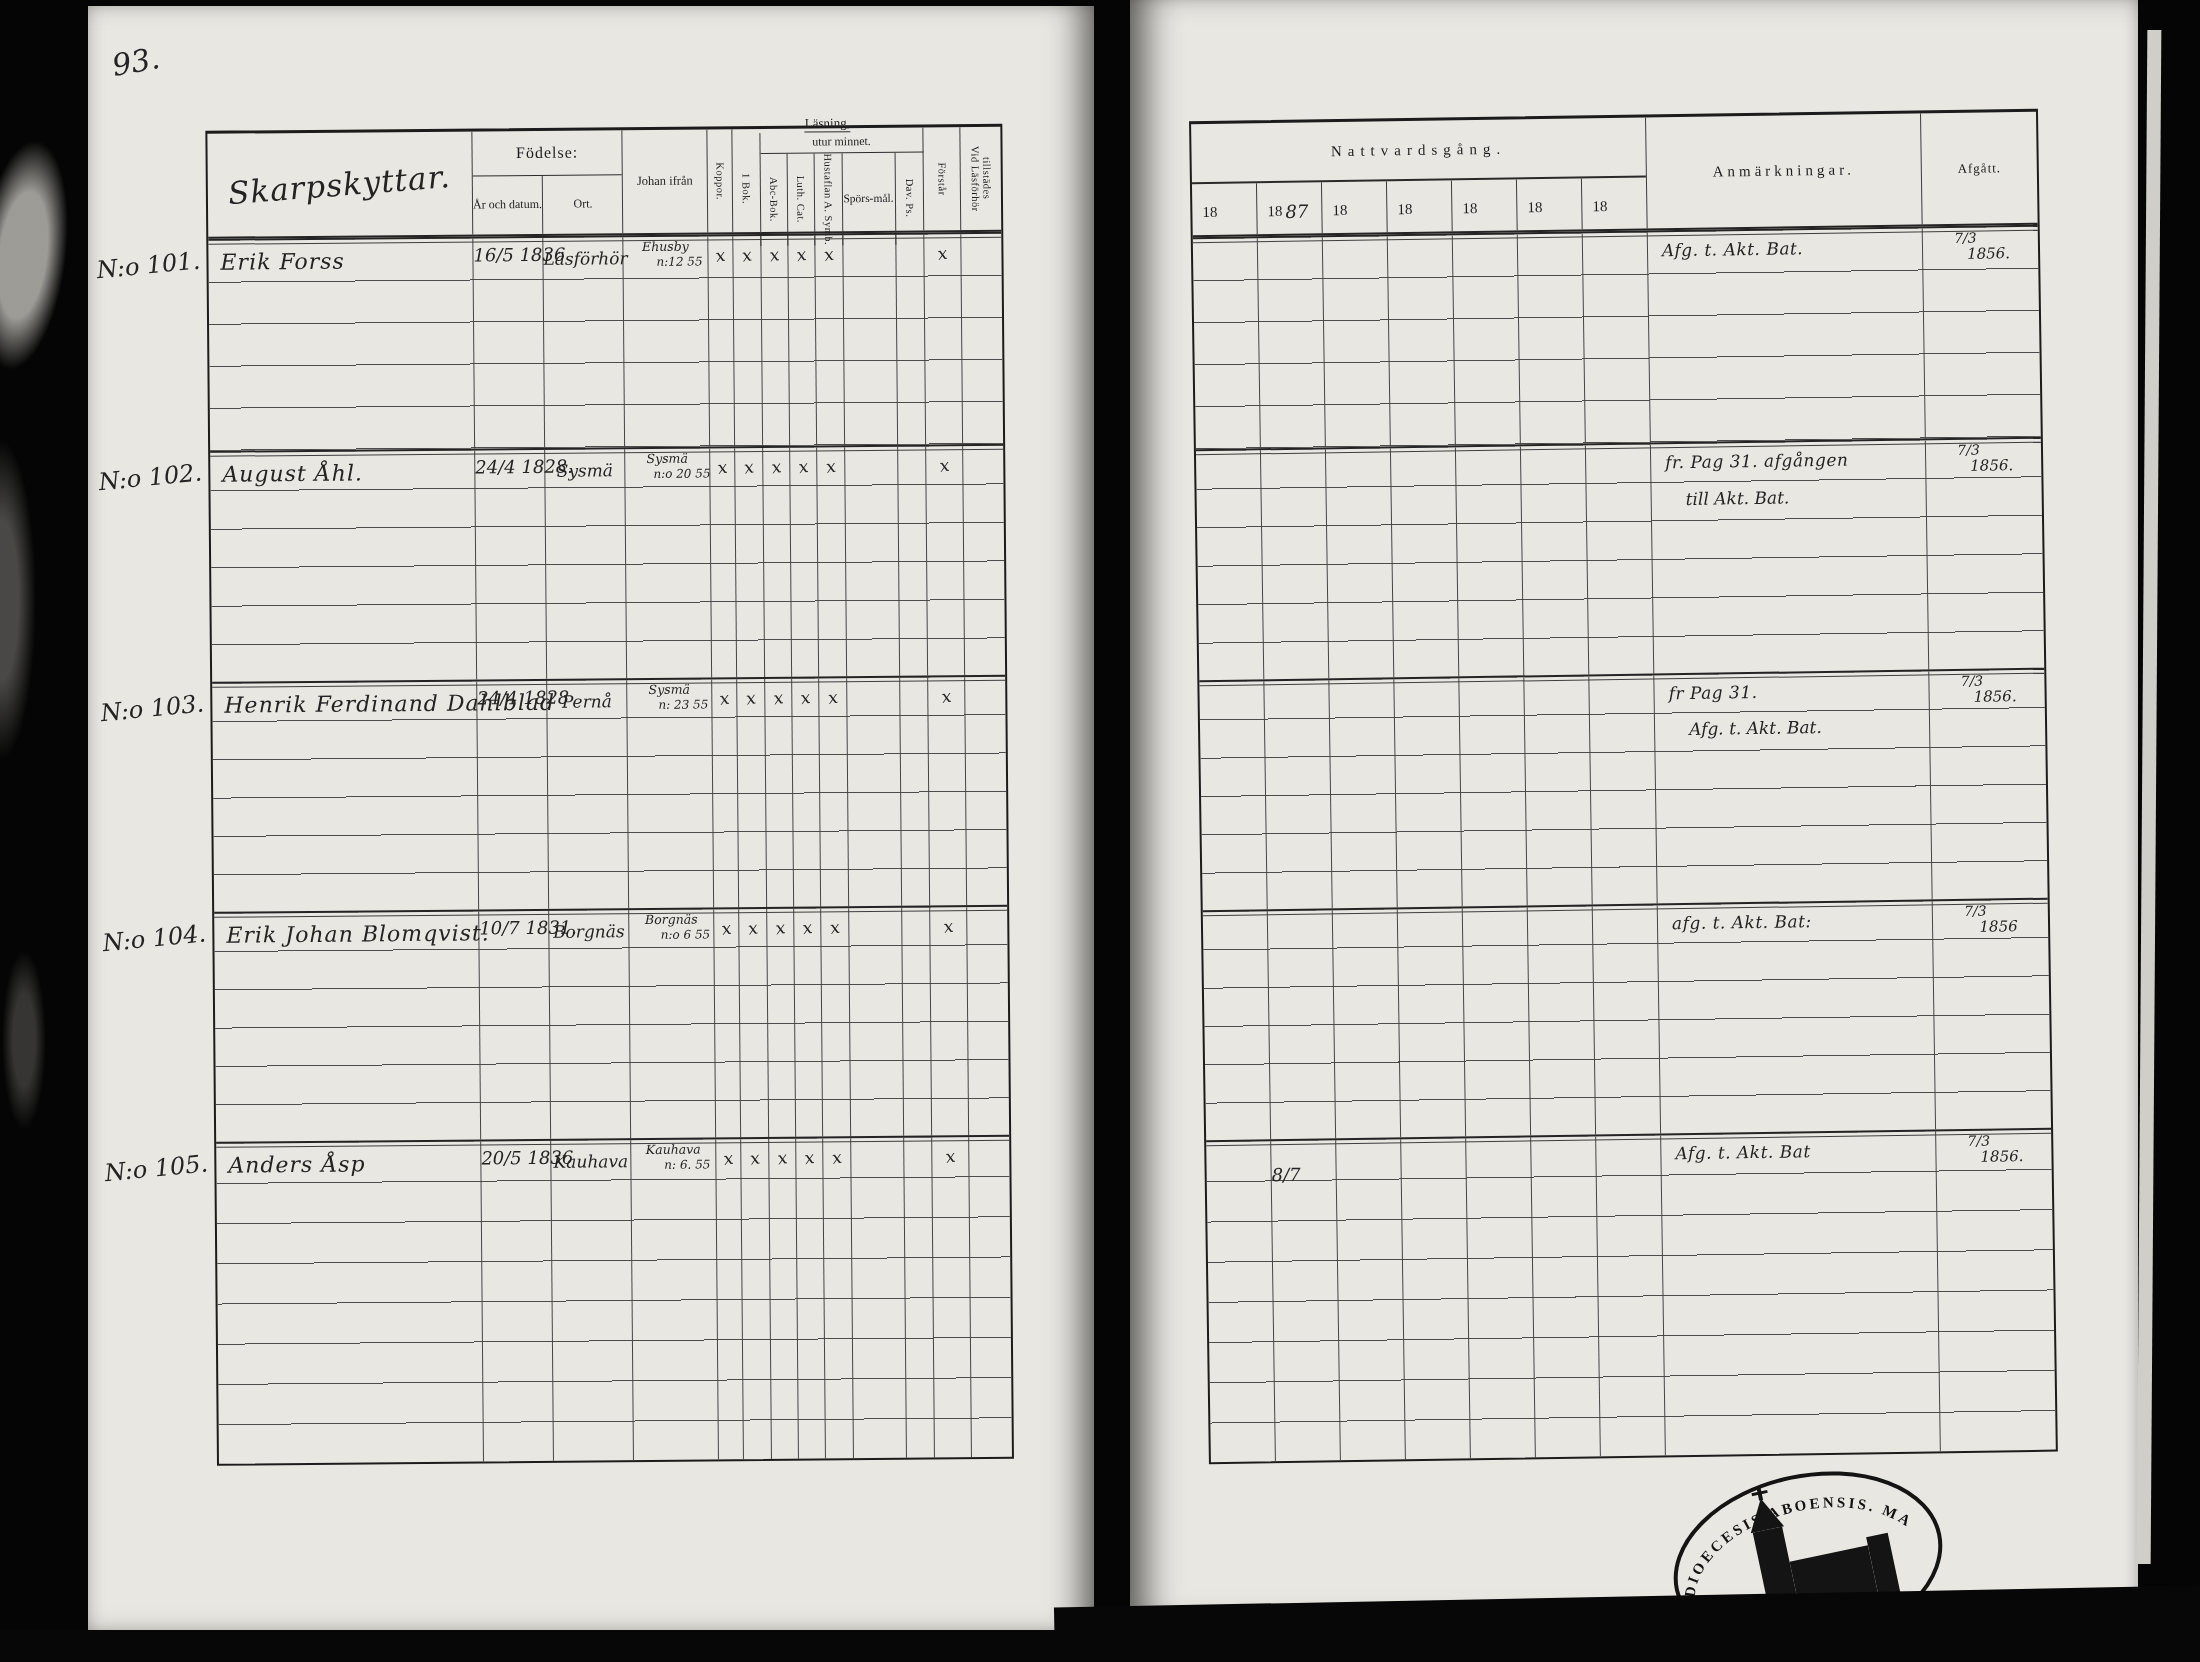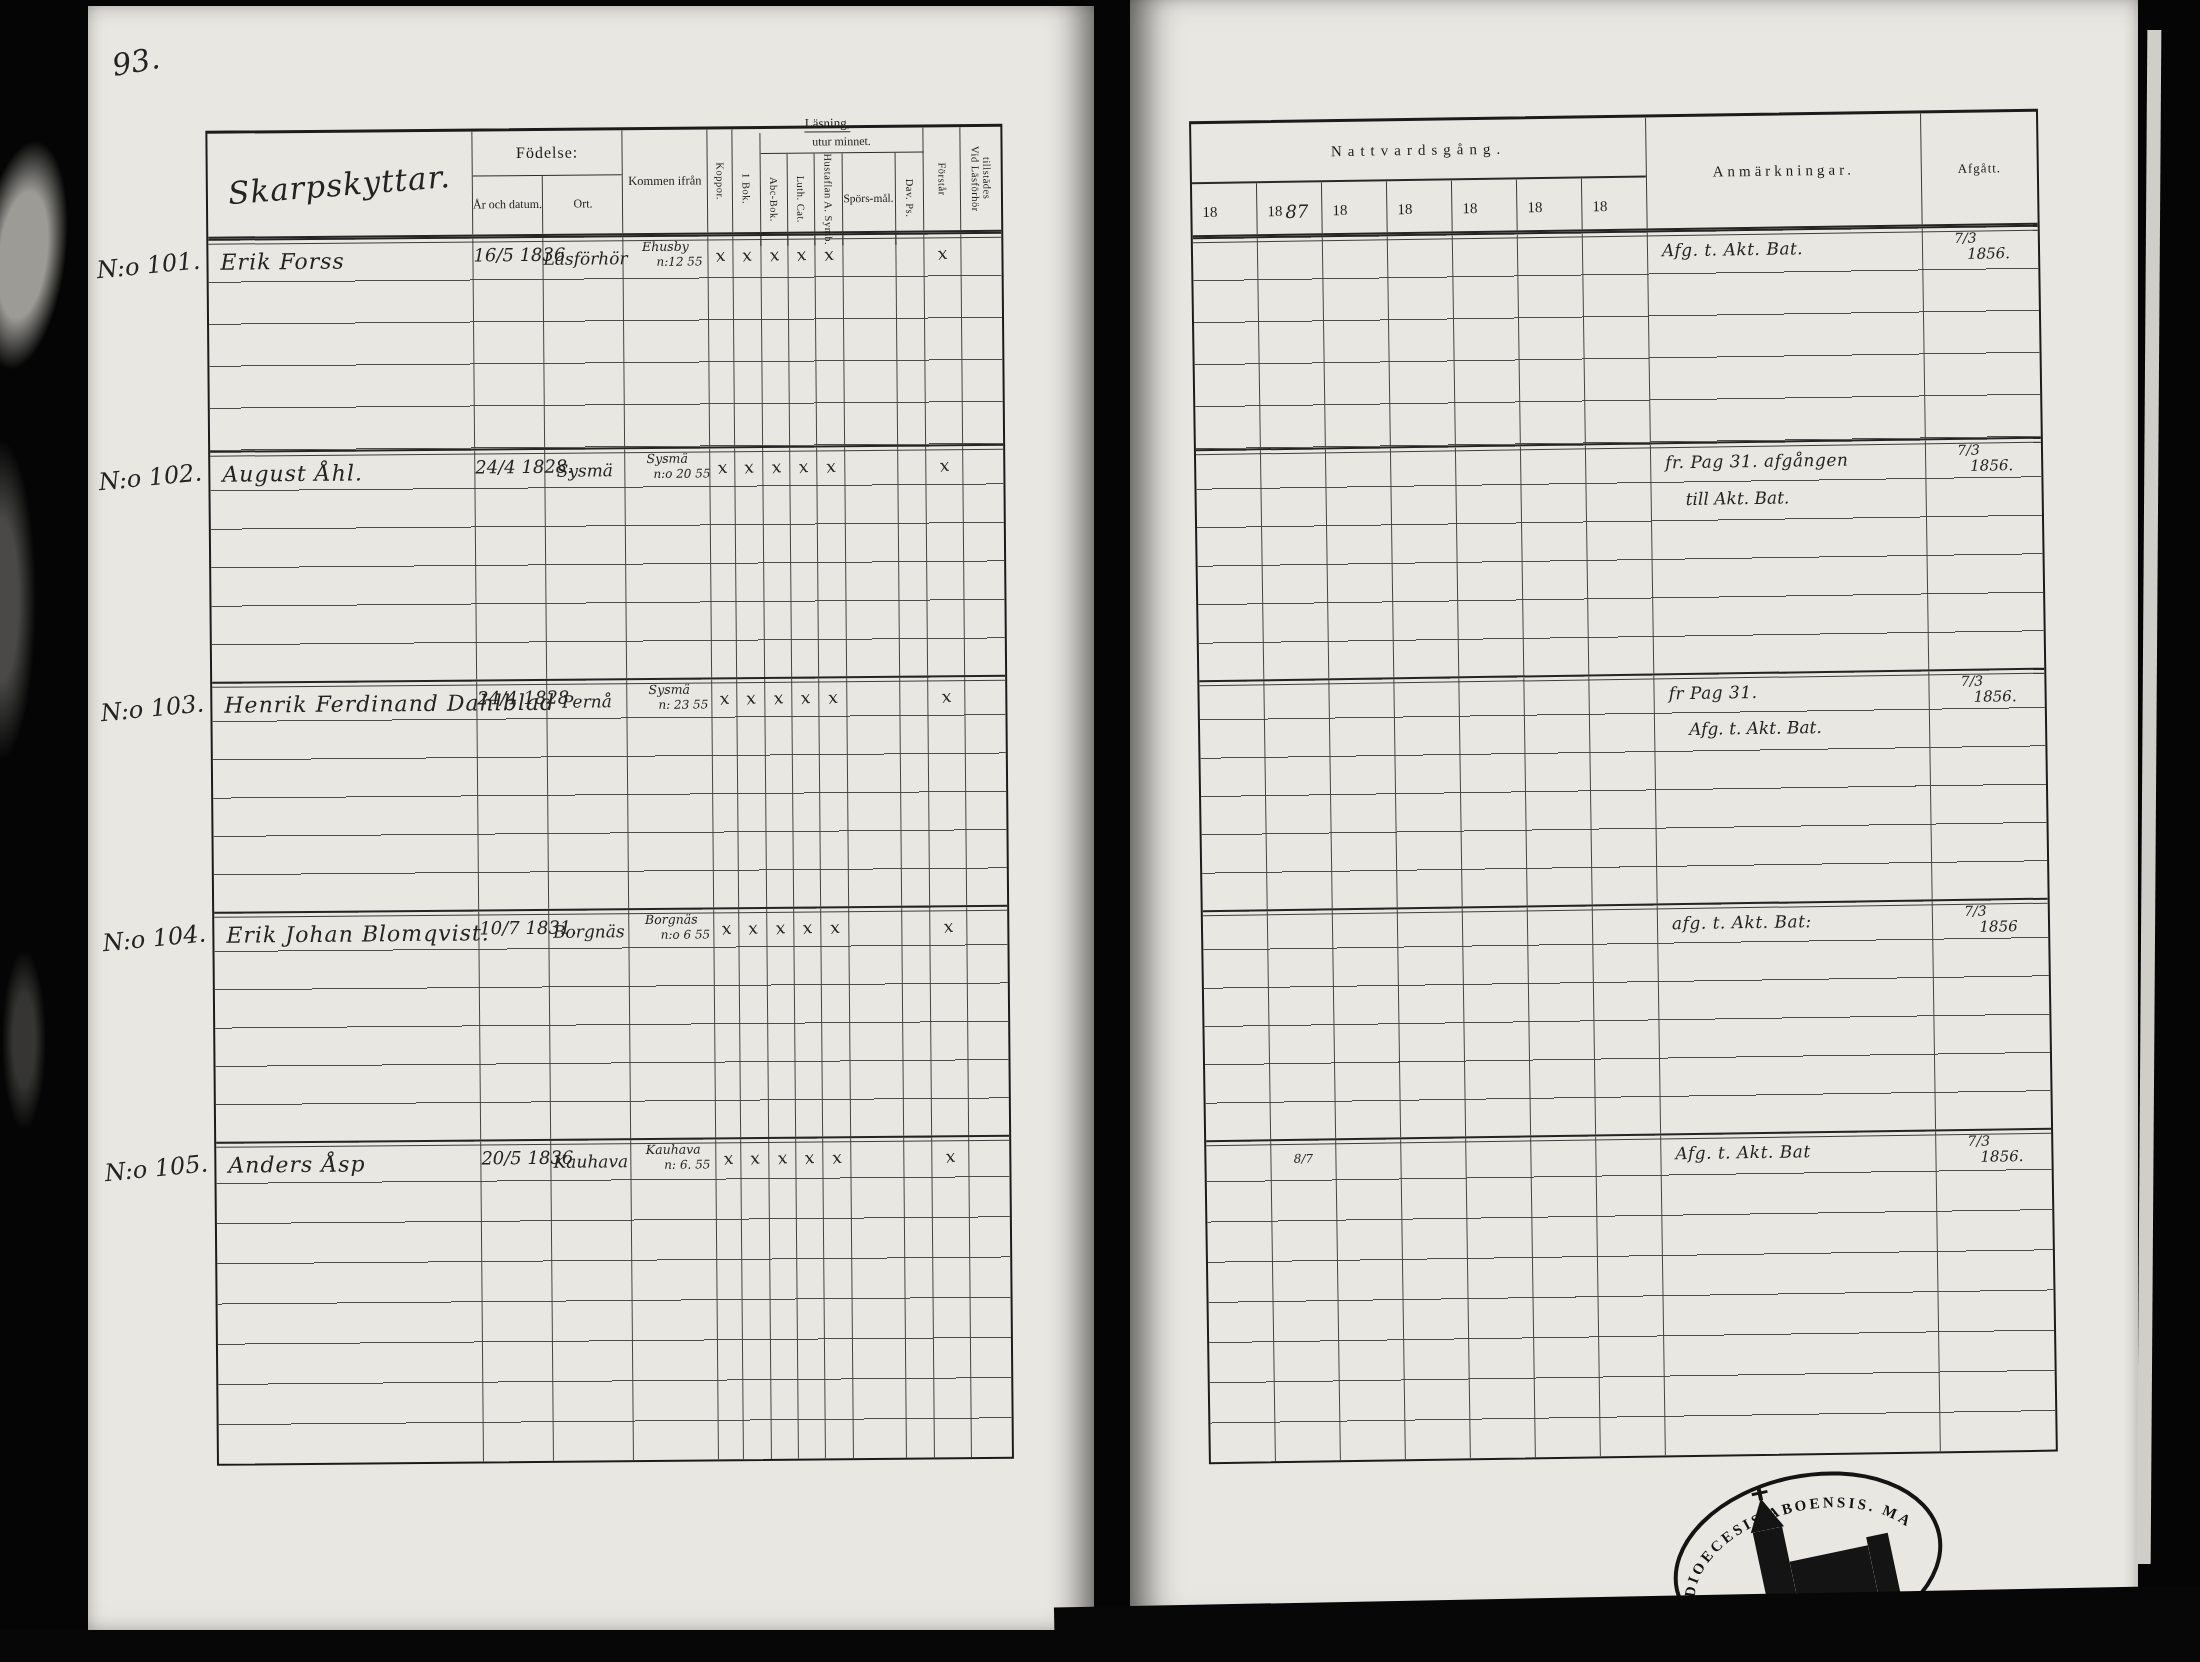--- a/index.html
+++ b/index.html
@@ -81,21 +81,21 @@
   .years{flex:1;display:flex;}
   .yh{width:65px;flex:none;border-right:1px solid #3a3a3a;box-sizing:border-box;position:relative;font-size:15px;}
   .yh:last-child{border-right:none;}
   .yh .ynum{position:absolute;left:10px;bottom:14px;font-family:Liberation Serif, serif;}
   .yh .ywr{position:absolute;left:28px;bottom:12px;font-size:18px;}
   .anm-h{width:275px;display:flex;align-items:center;justify-content:center;font-size:15px;letter-spacing:4px;border-right:1px solid #3a3a3a;box-sizing:border-box;}
   .afg-h{flex:1;display:flex;align-items:center;justify-content:center;font-size:13px;letter-spacing:1px;}
   .yc{width:65px;}
   .c-anm{width:275px;}
   .c-afg{flex:1;}
-  .nattv{position:absolute;left:0;right:0;top:11px;text-align:center;font-size:12px;}
+  .nattv{position:absolute;left:0;right:0;top:23px;text-align:left;font-size:18px;}
   .anm1{position:absolute;left:14px;right:4px;top:8px;font-size:17px;white-space:nowrap;letter-spacing:.5px;}
   .anm2{position:absolute;left:34px;right:4px;top:calc(var(--rh) + 6px);font-size:17px;white-space:nowrap;}
   .afg1{position:absolute;left:0;right:30px;top:2px;text-align:center;font-size:14px;}
   .afg2{position:absolute;left:16px;right:0;top:17px;text-align:center;font-size:15px;}
 
   
   .stamp{position:absolute;left:1652px;top:1462px;width:312px;height:200px;}
 </style>
 </head>
 <body>
@@ -120,21 +120,21 @@
         <span class="hw script-title">Skarpskyttar.</span>
       </div>
       <div class="hc fodelse-col" style="padding:0">
         <div class="fod-top printed">Födelse:</div>
         <div class="fod-bot">
           <div class="sub sub-ar printed">År och datum.</div>
           <div class="sub sub-ort printed">Ort.</div>
         </div>
       </div>
       <div class="hc c-kommen">
-        <span class="printed kommen-h">Kommen ifrån</span>
+        <span class="printed kommen-h">Johan ifrån</span>
       </div>
       <div class="hc w25">
         <span class="printed vh vtext">Koppor.</span>
       </div>
       <div class="hc lasning-col" style="padding:0">
         <div class="las-top printed">Läsning,</div>
         <div class="las-mid">
           <div class="bok1-c">
             <span class="printed vh vtext">1 Bok.</span>
           </div>

